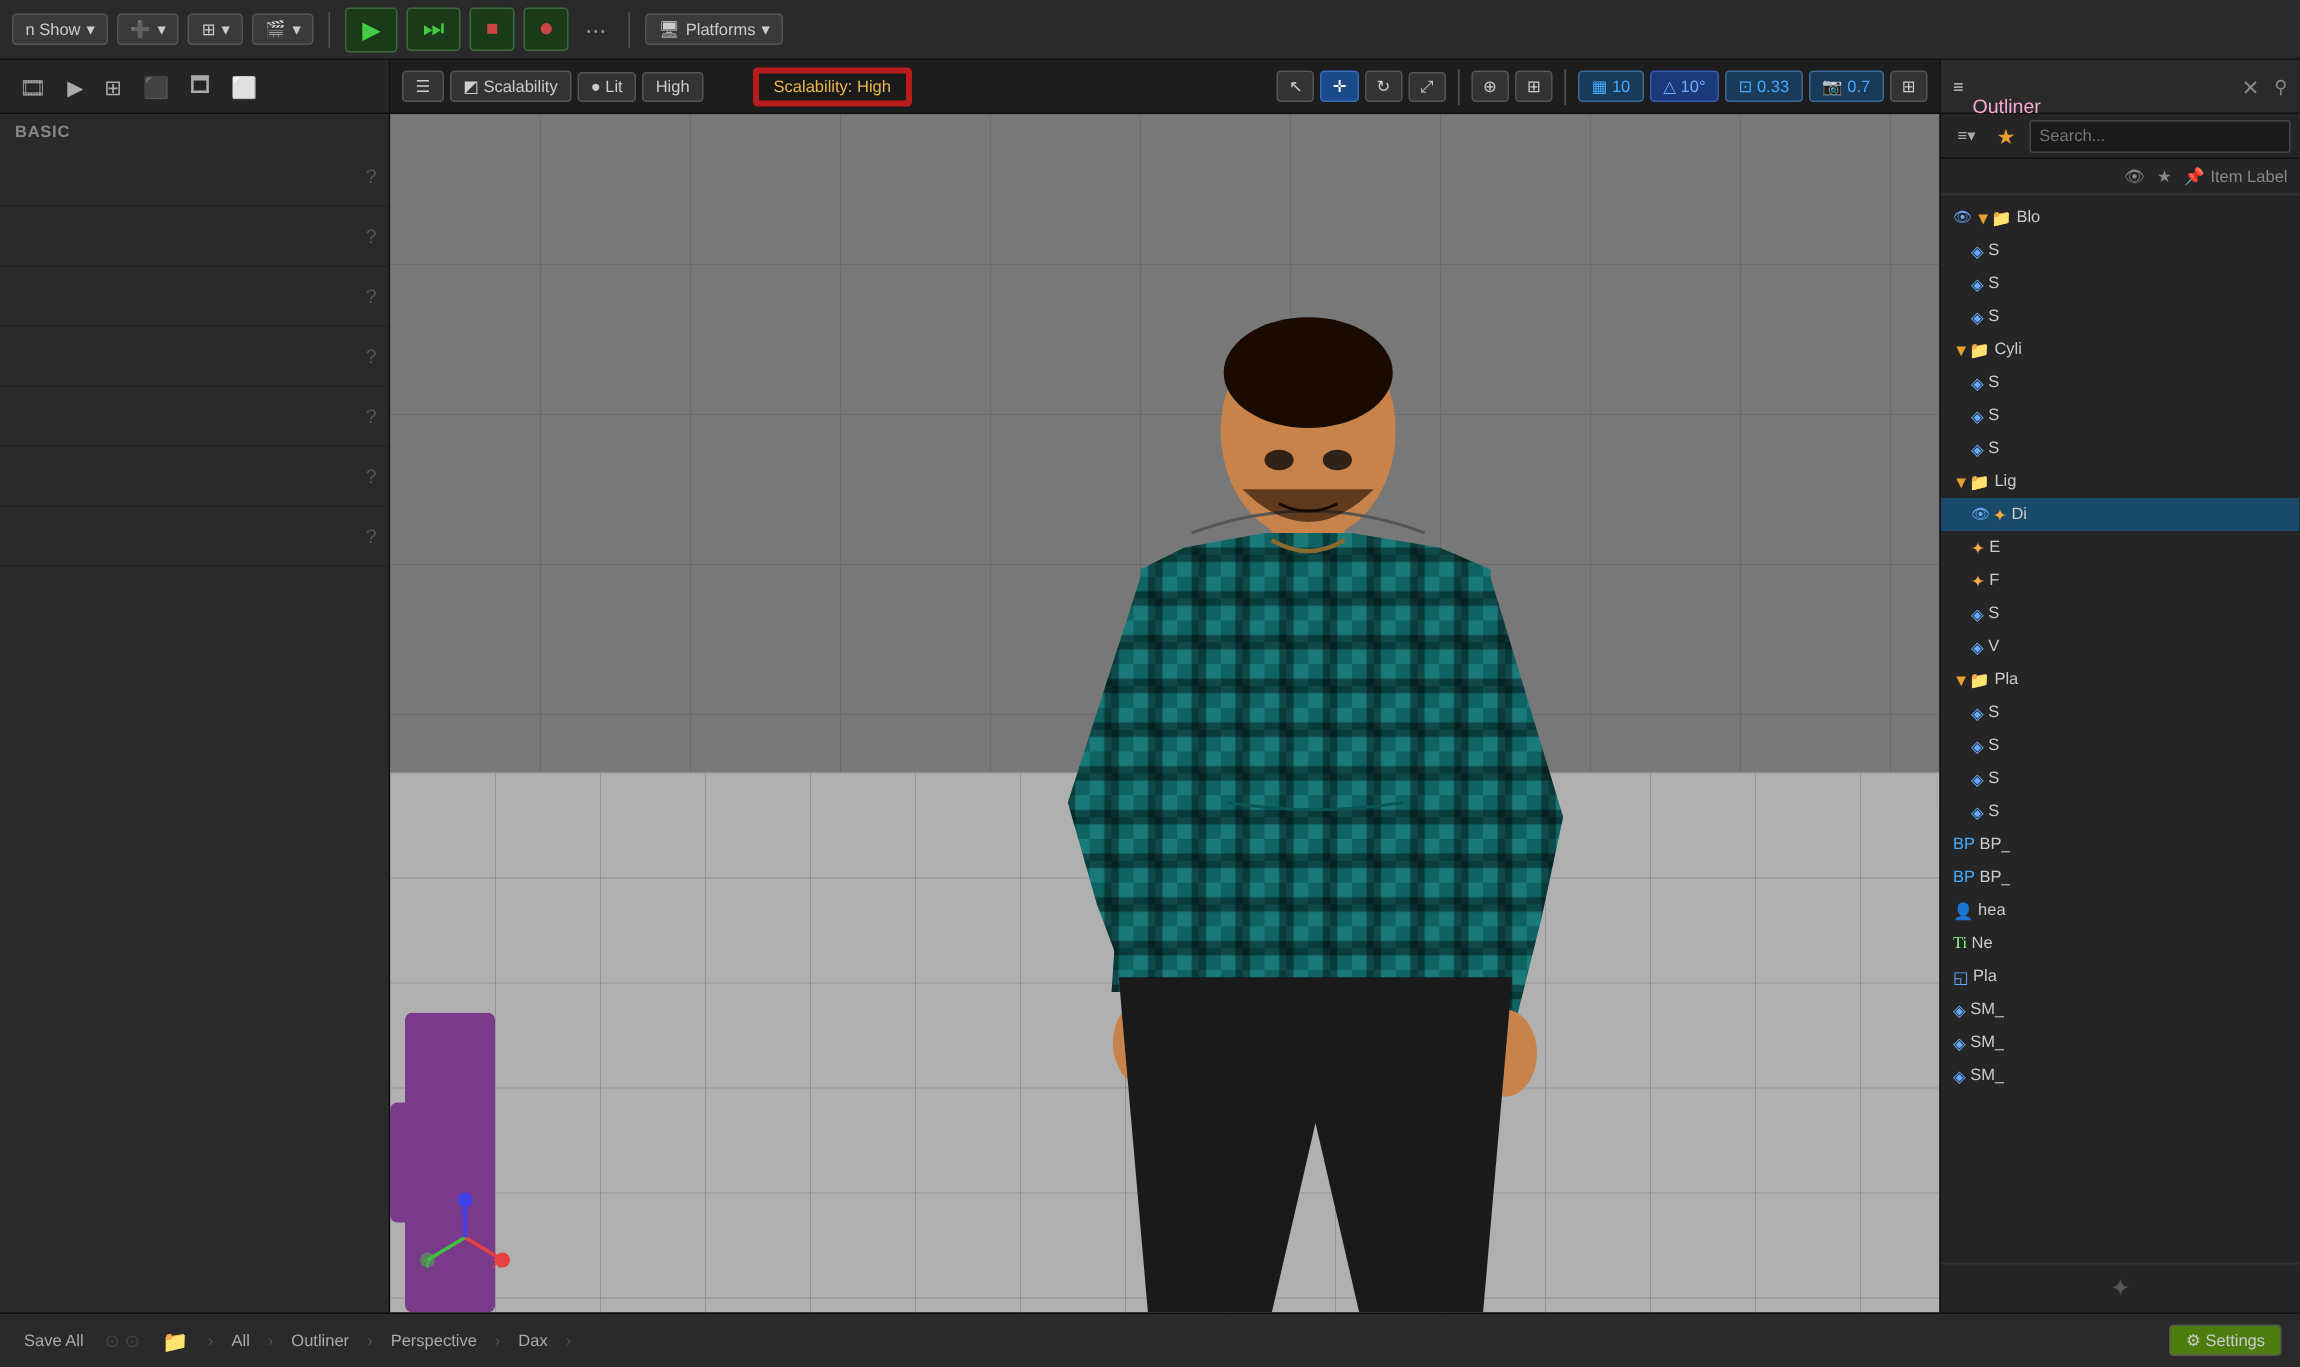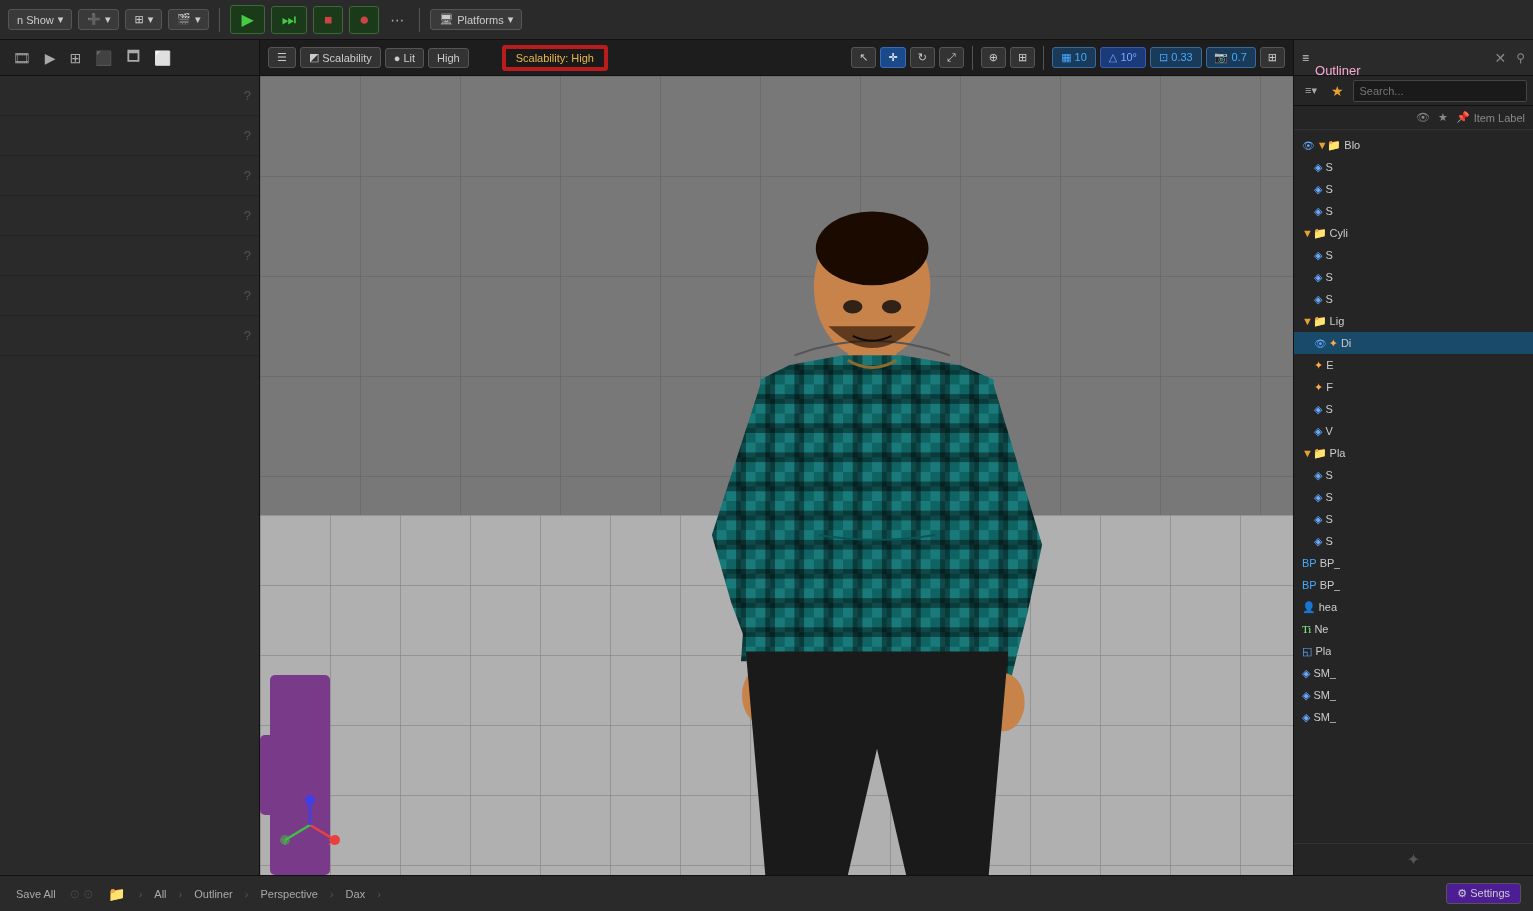--- a/index.html
+++ b/index.html
@@ -337,21 +337,21 @@
       padding: 2px 4px;
     }
     .breadcrumb-sep { color: #555; font-size: 11px; }
     .bottom-right {
       margin-left: auto;
       display: flex;
       align-items: center;
       gap: 6px;
     }
     .settings-btn {
-      background: #4c1d95;
+      background: #4d7c0f;
       border: 1px solid #555;
       color: #ccc;
       padding: 3px 10px;
       border-radius: 3px;
       cursor: pointer;
       font-size: 11px;
     }
   </style>
 </head>
 <body>
@@ -388,20 +388,21 @@
 
   <div class="left-panel">
     <div class="left-panel-toolbar">
       <button class="icon-btn">🎞</button>
       <button class="icon-btn">▶</button>
       <button class="icon-btn">⊞</button>
       <button class="icon-btn">⬛</button>
       <button class="icon-btn">🗖</button>
       <button class="icon-btn">⬜</button>
     </div>
+    <div class="section-label">BASIC</div>
     <div class="panel-row">
       <span class="help-icon">?</span>
     </div>
     <div class="panel-row">
       <span class="help-icon">?</span>
     </div>
     <div class="panel-row">
       <span class="help-icon">?</span>
     </div>
     <div class="panel-row">

